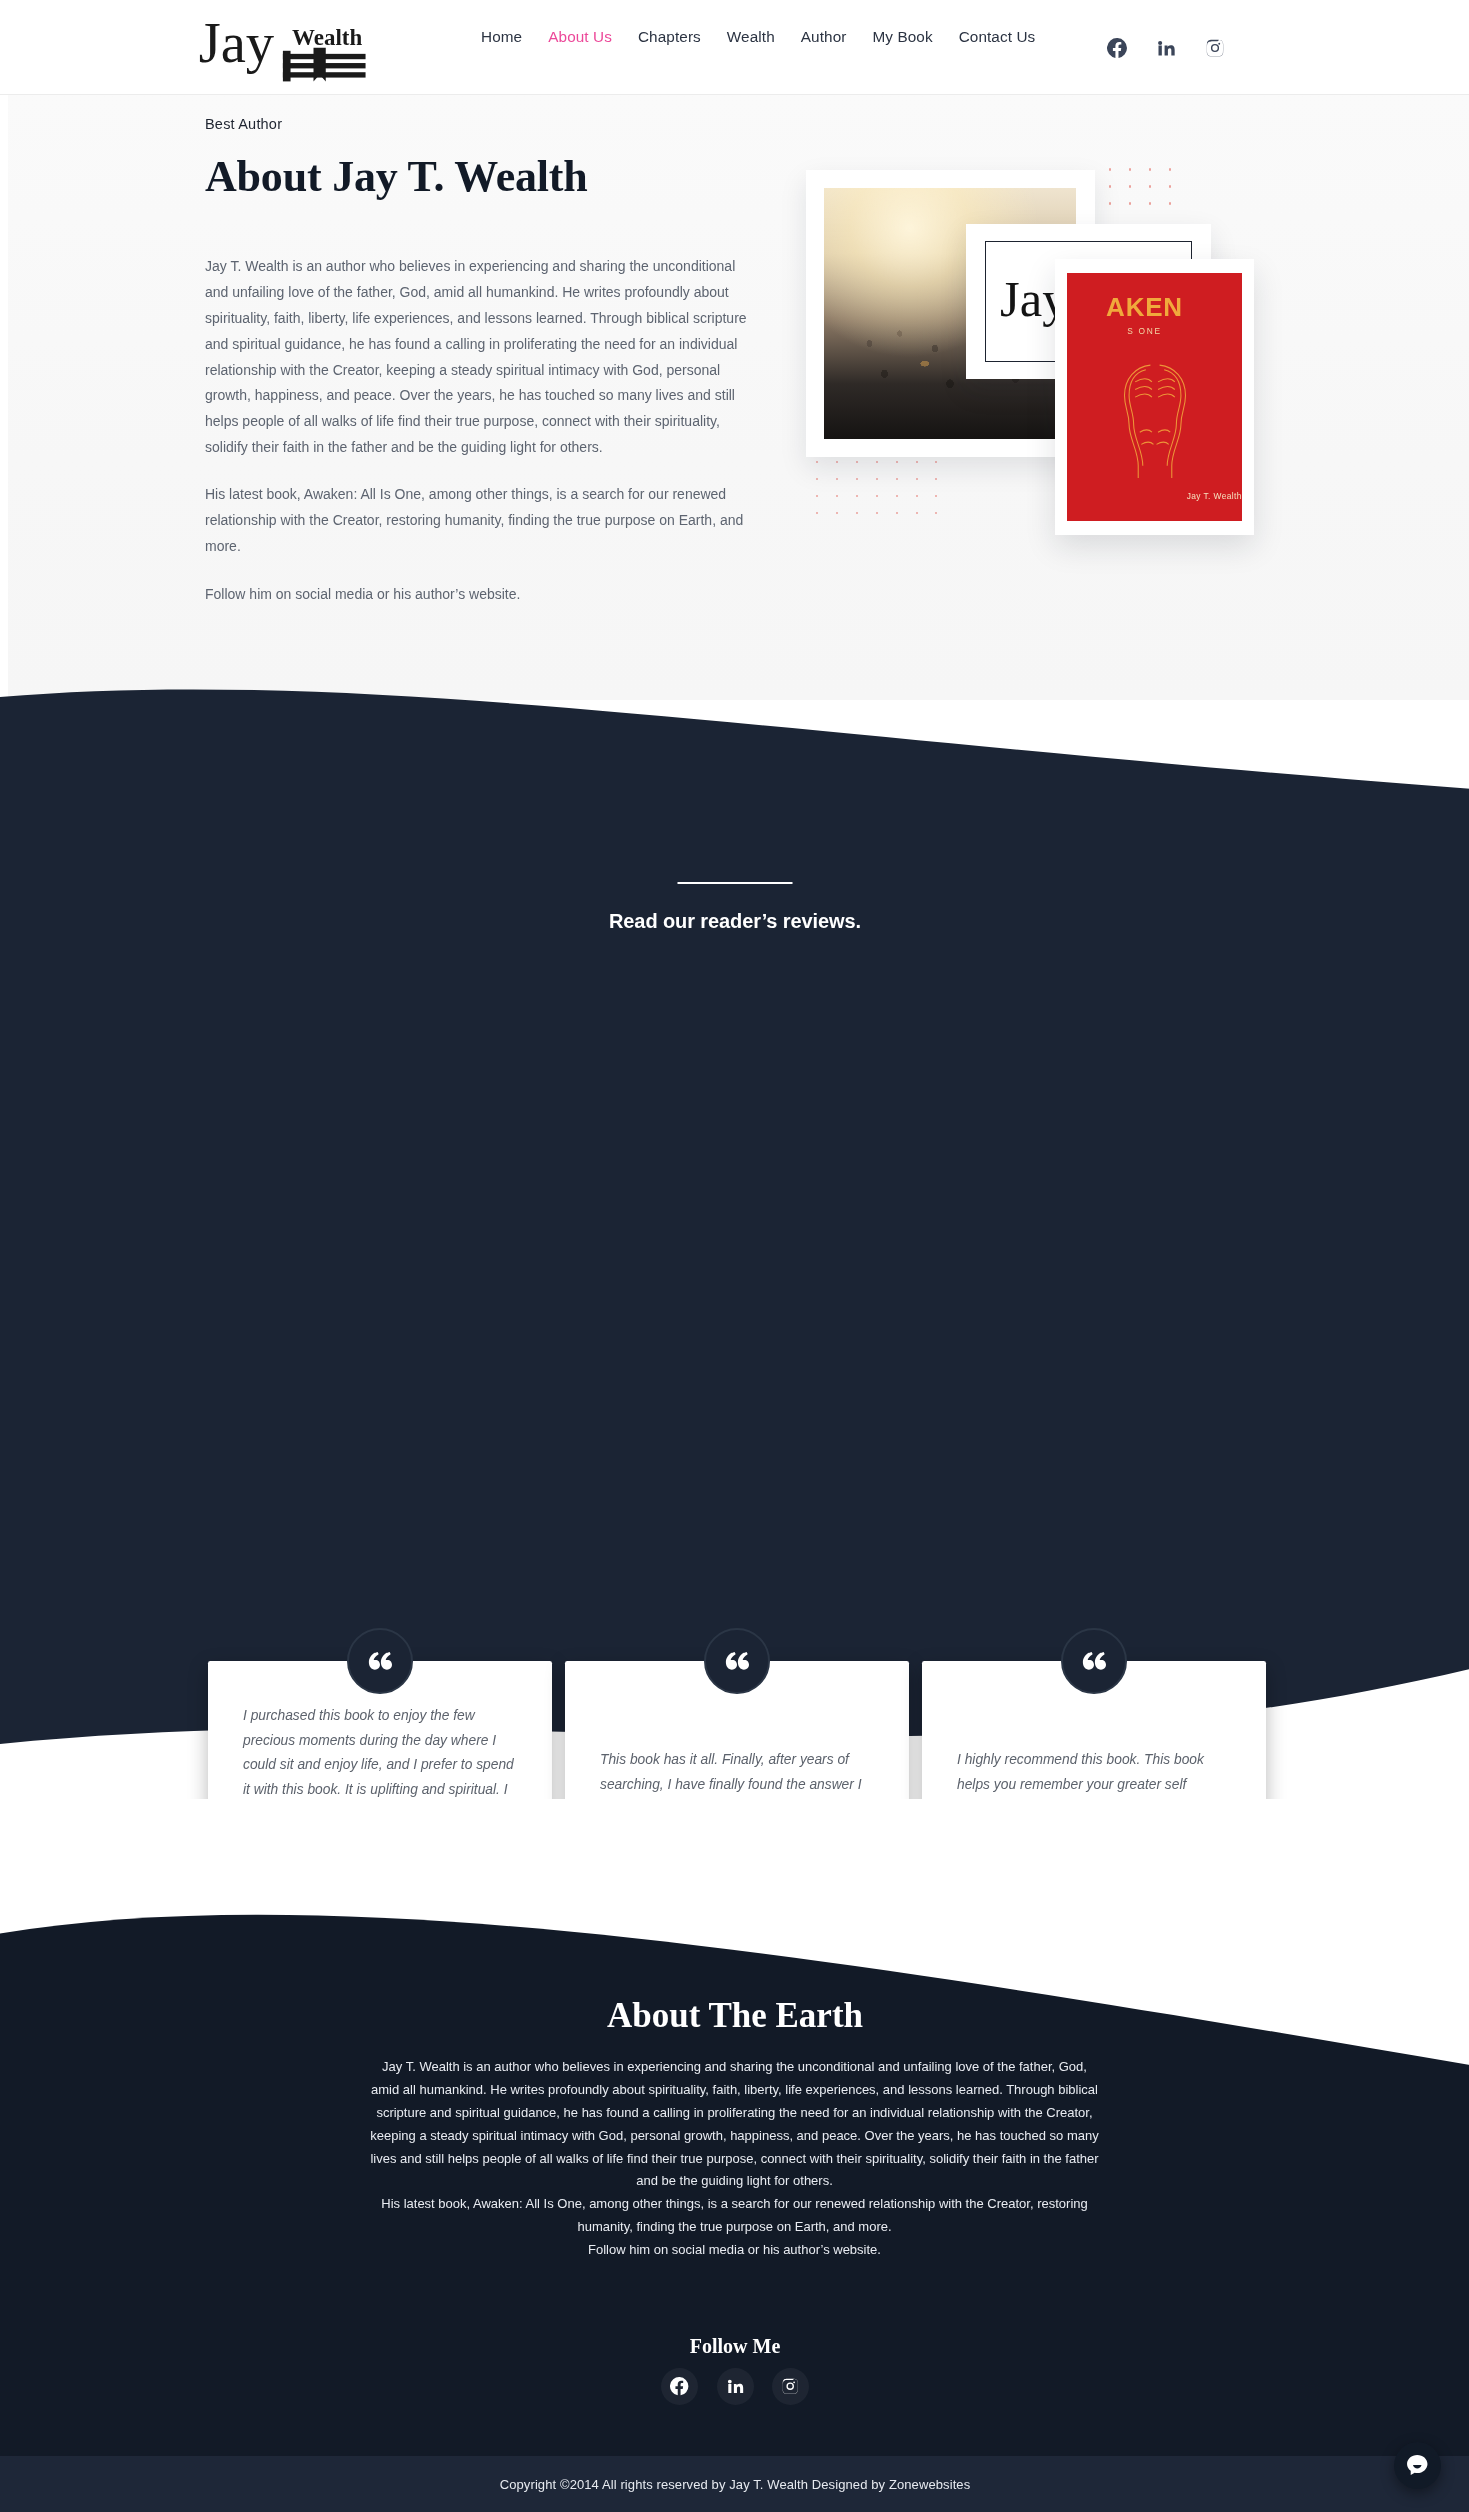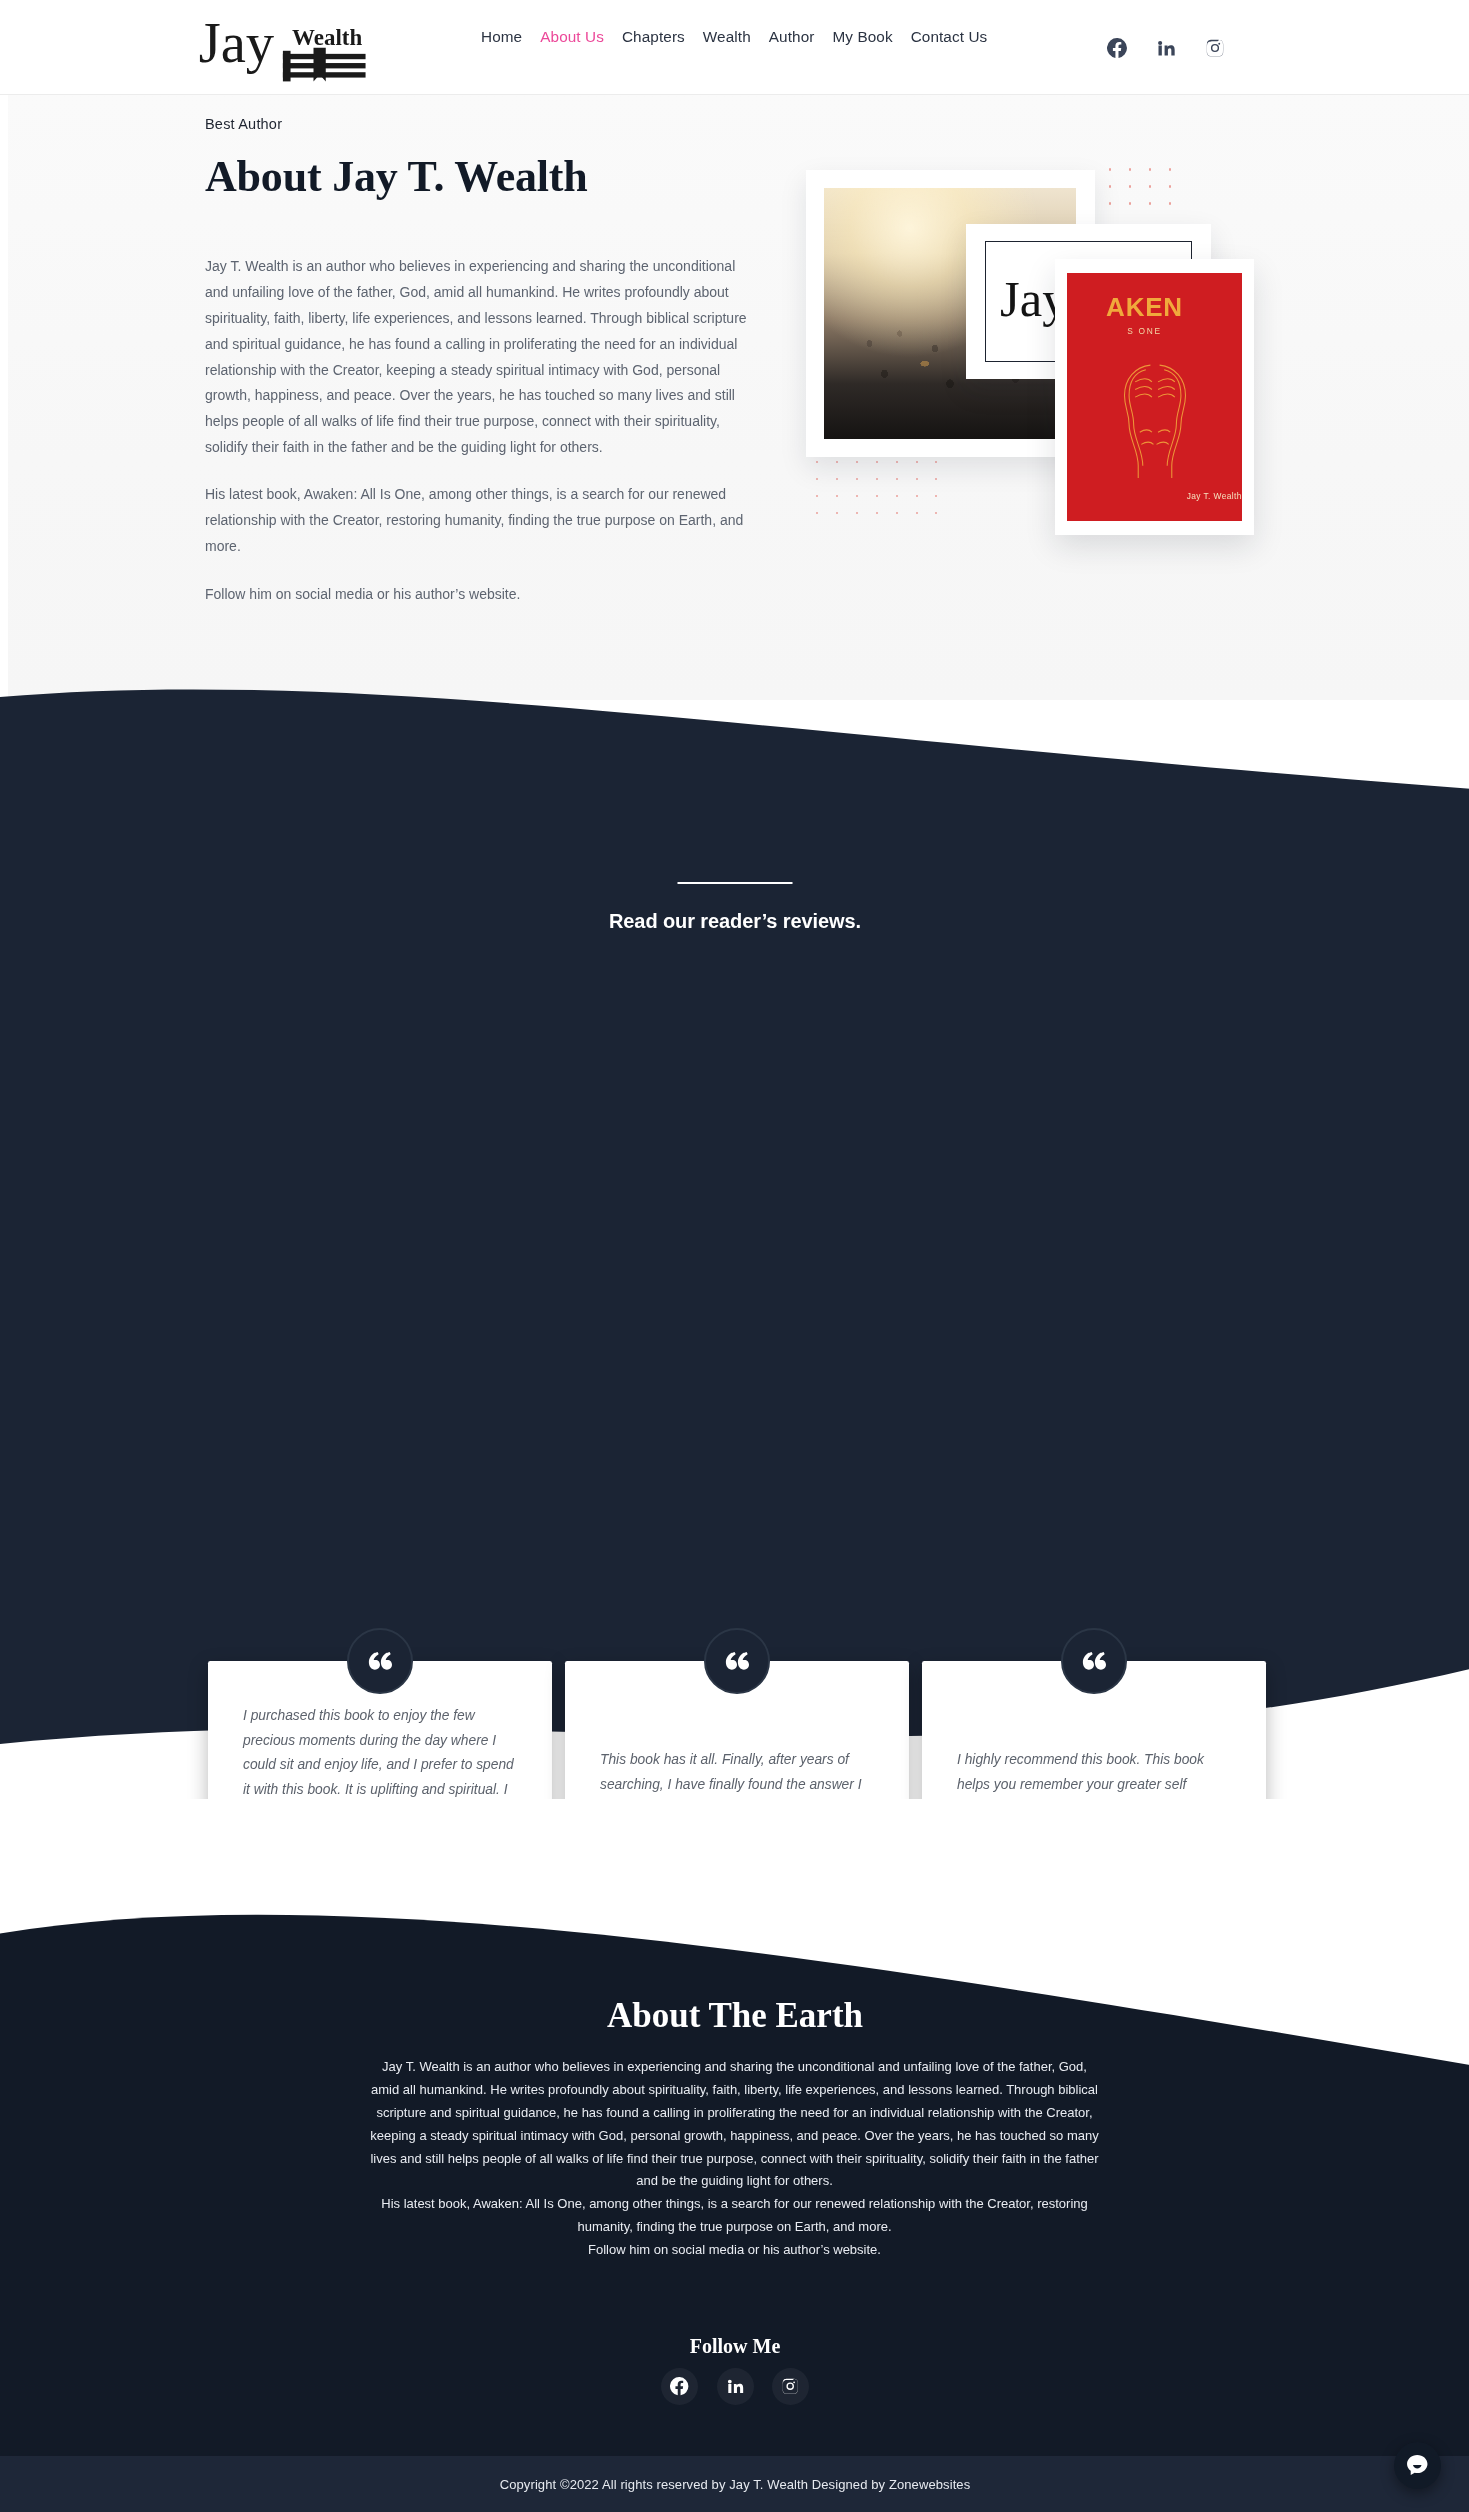--- a/index.html
+++ b/index.html
@@ -14,21 +14,21 @@
   .page{position:relative;width:1470px;height:2512px;overflow:hidden;background:#fff;}
 
   
   .header{
     position:absolute;top:0;left:0;width:1470px;height:95px;
     background:#ffffff;display:flex;align-items:center;
     border-bottom:0.8px solid #ececec;z-index:40;
   }
   .logo{position:absolute;left:197px;top:10.7px;width:207px;height:75px;}
   .logo svg{display:block}
-  .nav{position:absolute;left:481px;top:0;height:73px;display:flex;align-items:center;gap:18px;}
+  .nav{position:absolute;left:481px;top:0;height:73px;display:flex;align-items:center;gap:26px;}
   .nav a{
     font-size:15.3px;color:#2b3342;text-decoration:none;letter-spacing:0.1px;
     font-family:"Liberation Sans",sans-serif;white-space:nowrap;
   }
   .nav a.muted{color:#ec4899}
   .social-top{position:absolute;right:245px;top:0;height:95px;display:flex;align-items:center;gap:29px;}
   .social-top .sicon{width:20px;height:20px;color:#3b4559;display:block;}
   .social-top .sicon svg{display:block;width:20px;height:20px;fill:#3b4559}
 
   
@@ -393,21 +393,21 @@
         </svg>
     </span>
     <span class="circle">
       <svg viewBox="0 0 24 24">
           <path d="M12 2.2c3.2 0 3.6 0 4.9.07 1.2.05 1.8.25 2.2.42.56.22.96.48 1.38.9.42.42.68.82.9 1.38.17.4.37 1 .42 2.2.06 1.3.07 1.7.07 4.9s0 3.6-.07 4.9c-.05 1.2-.25 1.8-.42 2.2-.22.56-.48.96-.9 1.38-.42.42-.82.68-1.38.9-.4.17-1 .37-2.2.42-1.3.06-1.7.07-4.9.07s-3.6 0-4.9-.07c-1.2-.05-1.8-.25-2.2-.42-.56-.22-.96-.48-1.38-.9-.42-.42-.68-.82-.9-1.38-.17-.4-.37-1-.42-2.2C2.2 15.6 2.2 15.2 2.2 12s0-3.6.07-4.9c.05-1.2.25-1.8.42-2.2.22-.56.48-.96.9-1.38.42-.42.82-.68 1.38-.9.4-.17 1-.37 2.2-.42C8.4 2.2 8.8 2.2 12 2.2zm0 1.8c-3.15 0-3.5 0-4.74.07-1.15.05-1.77.24-2.18.4-.55.21-.94.47-1.35.88-.41.41-.67.8-.88 1.35-.16.41-.35 1.03-.4 2.18C2.38 8.5 2.37 8.85 2.37 12s0 3.5.07 4.74c.05 1.15.24 1.77.4 2.18.21.55.47.94.88 1.35.41.41.8.67 1.35.88.41.16 1.03.35 2.18.4 1.24.07 1.6.07 4.75.07s3.5 0 4.74-.07c1.15-.05 1.77-.24 2.18-.4.55-.21.94-.47 1.35-.88.41-.41.67-.8.88-1.35.16-.41.35-1.03.4-2.18.07-1.24.07-1.6.07-4.74s0-3.5-.07-4.74c-.05-1.15-.24-1.77-.4-2.18a3.6 3.6 0 00-.88-1.35 3.6 3.6 0 00-1.35-.88c-.41-.16-1.03-.35-2.18-.4C15.5 4 15.15 4 12 4zm0 3.1a4.9 4.9 0 110 9.8 4.9 4.9 0 010-9.8zm0 8.07a3.17 3.17 0 100-6.34 3.17 3.17 0 000 6.34zm6.24-8.27a1.14 1.14 0 11-2.29 0 1.14 1.14 0 012.29 0z"></path>
         </svg>
     </span>
   </div>
 
   <div class="copybar">
-    <span>Copyright ©2022 All rights reserved by Jay T. Wealth Designed by Zonewebsites</span>
+    <span>Copyright ©2014 All rights reserved by Jay T. Wealth Designed by Zonewebsites</span>
   </div>
 
   <div class="chat-widget">
     <svg viewBox="0 0 24 24">
         <path d="M12 2C6.5 2 2 5.9 2 10.7c0 2.7 1.4 5.1 3.6 6.7v4.1l3.9-2.1c.8.2 1.6.3 2.5.3 5.5 0 10-3.9 10-8.9S17.5 2 12 2zm-4.2 9.8h8.4c-.5 2-2.3 3.4-4.2 3.4s-3.7-1.4-4.2-3.4z"></path>
       </svg>
   </div>
 
 </div>
 

